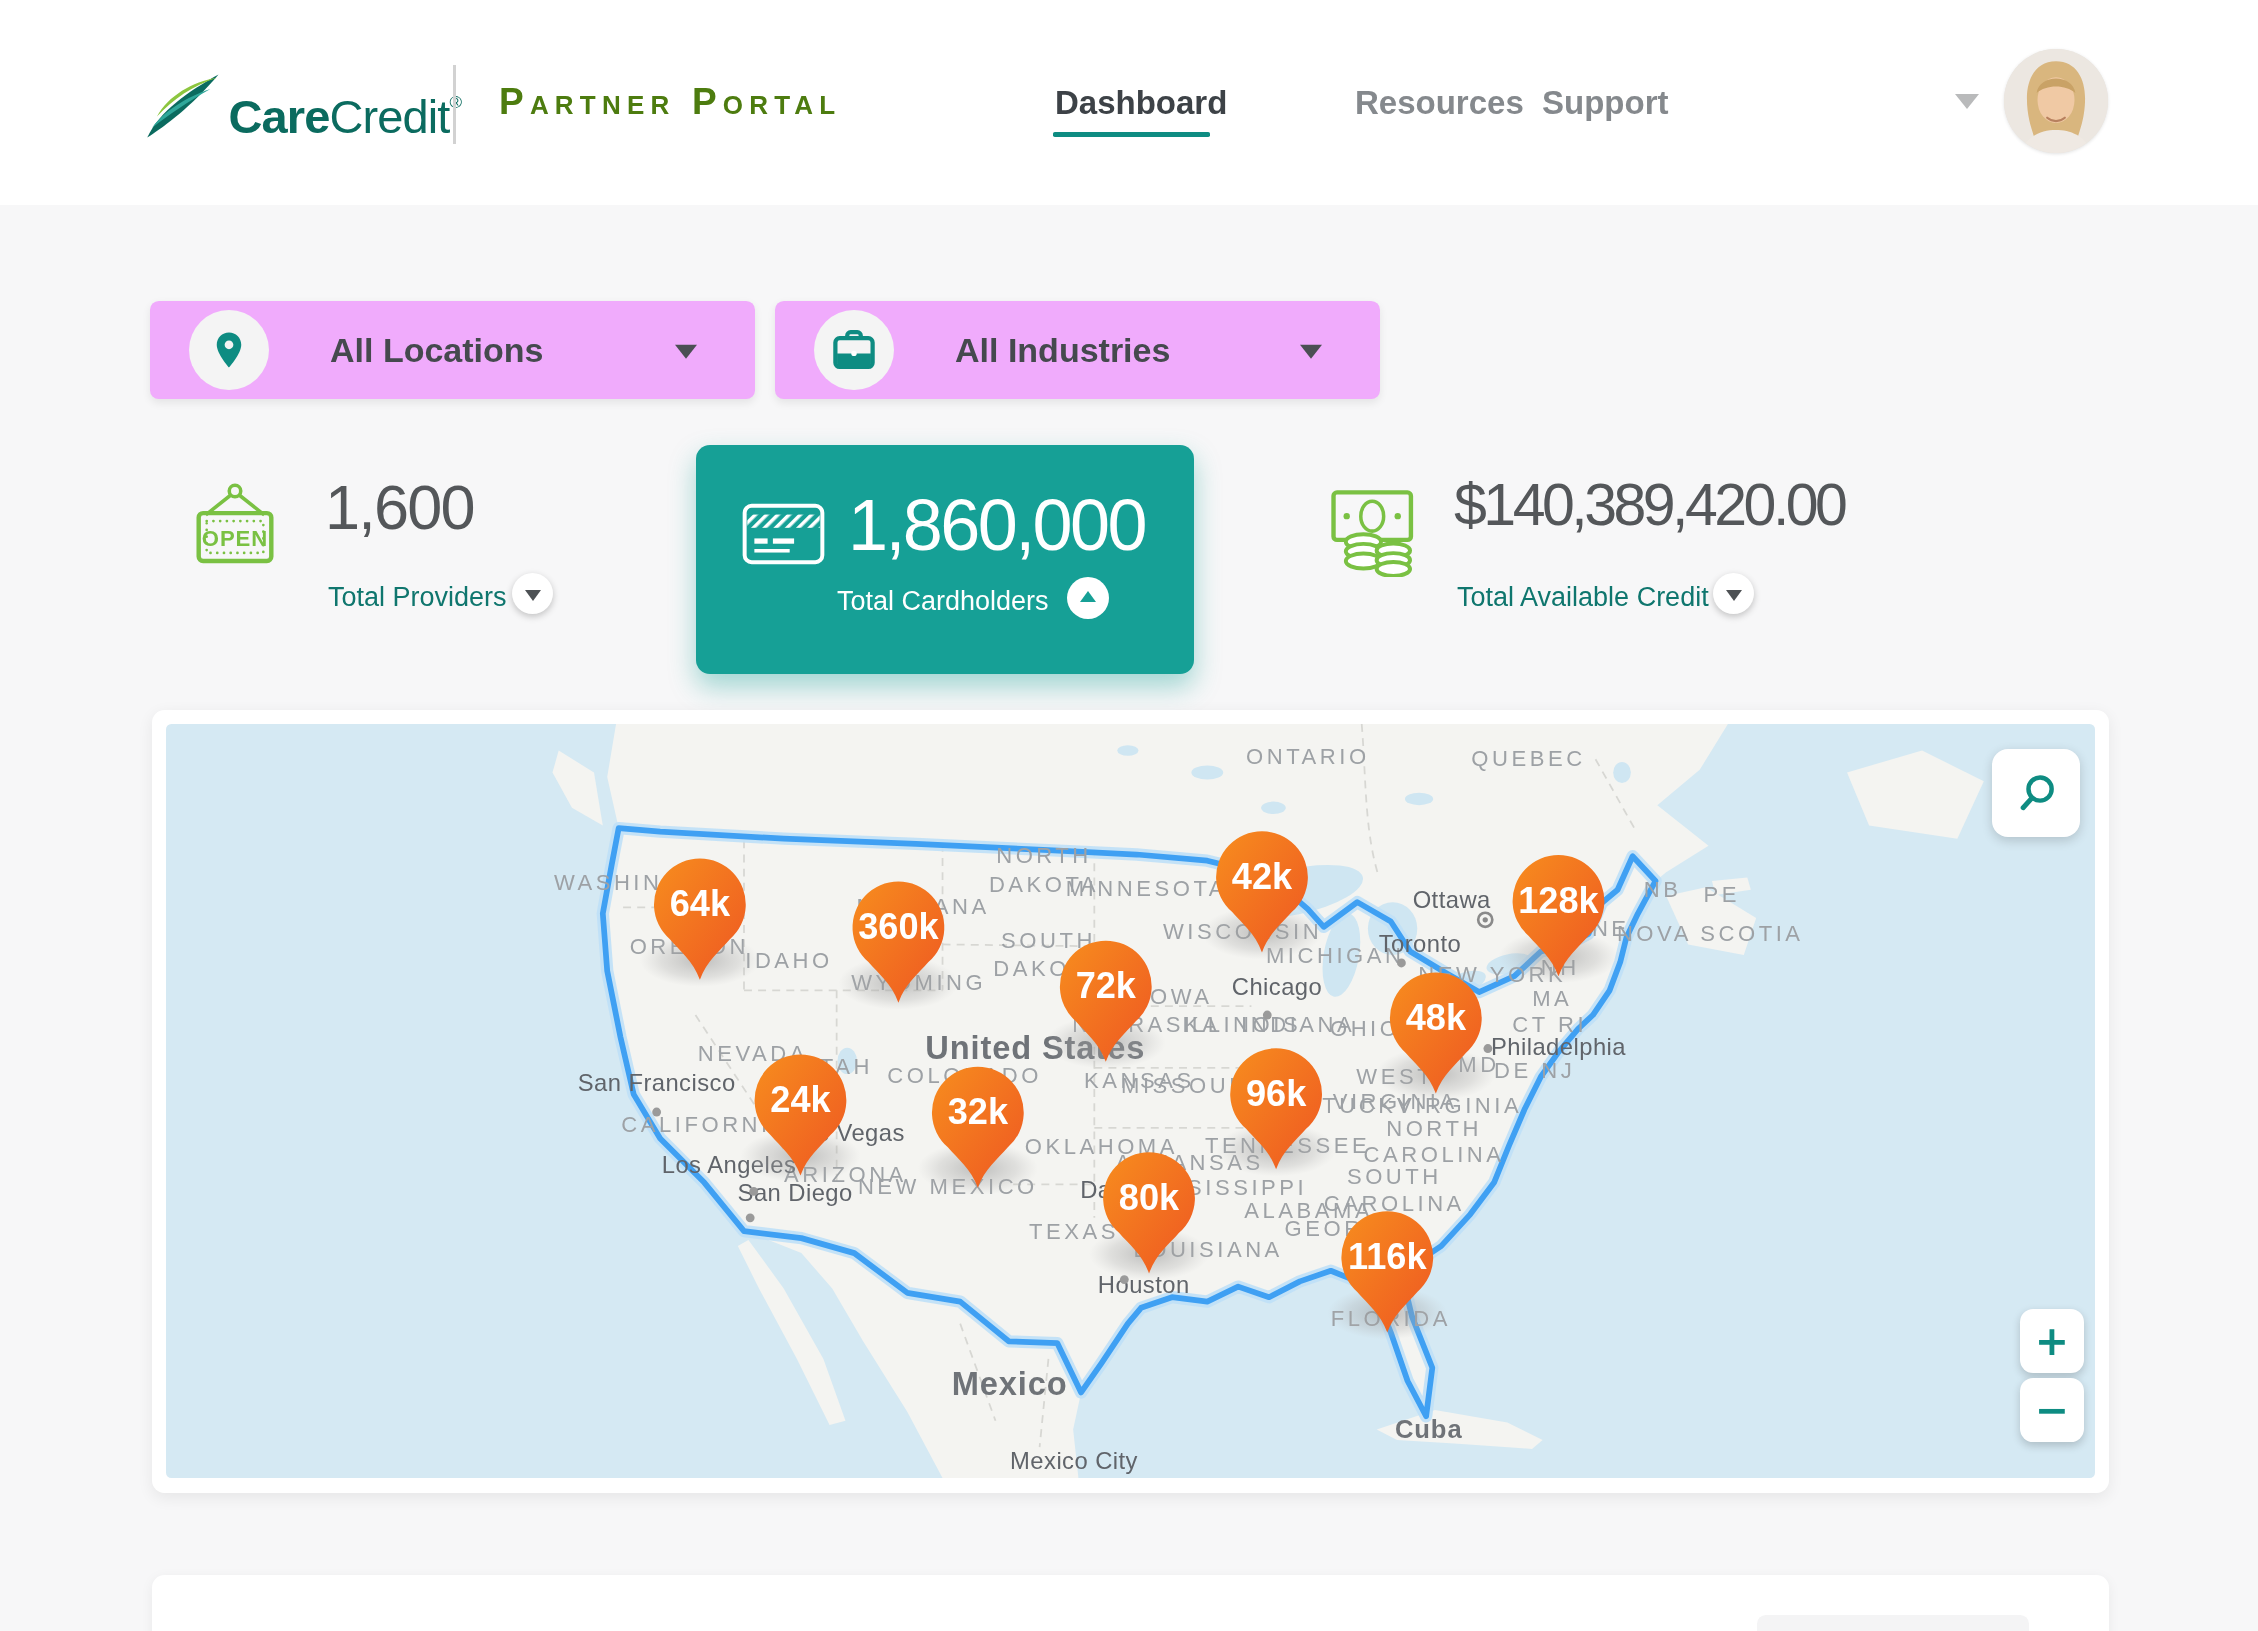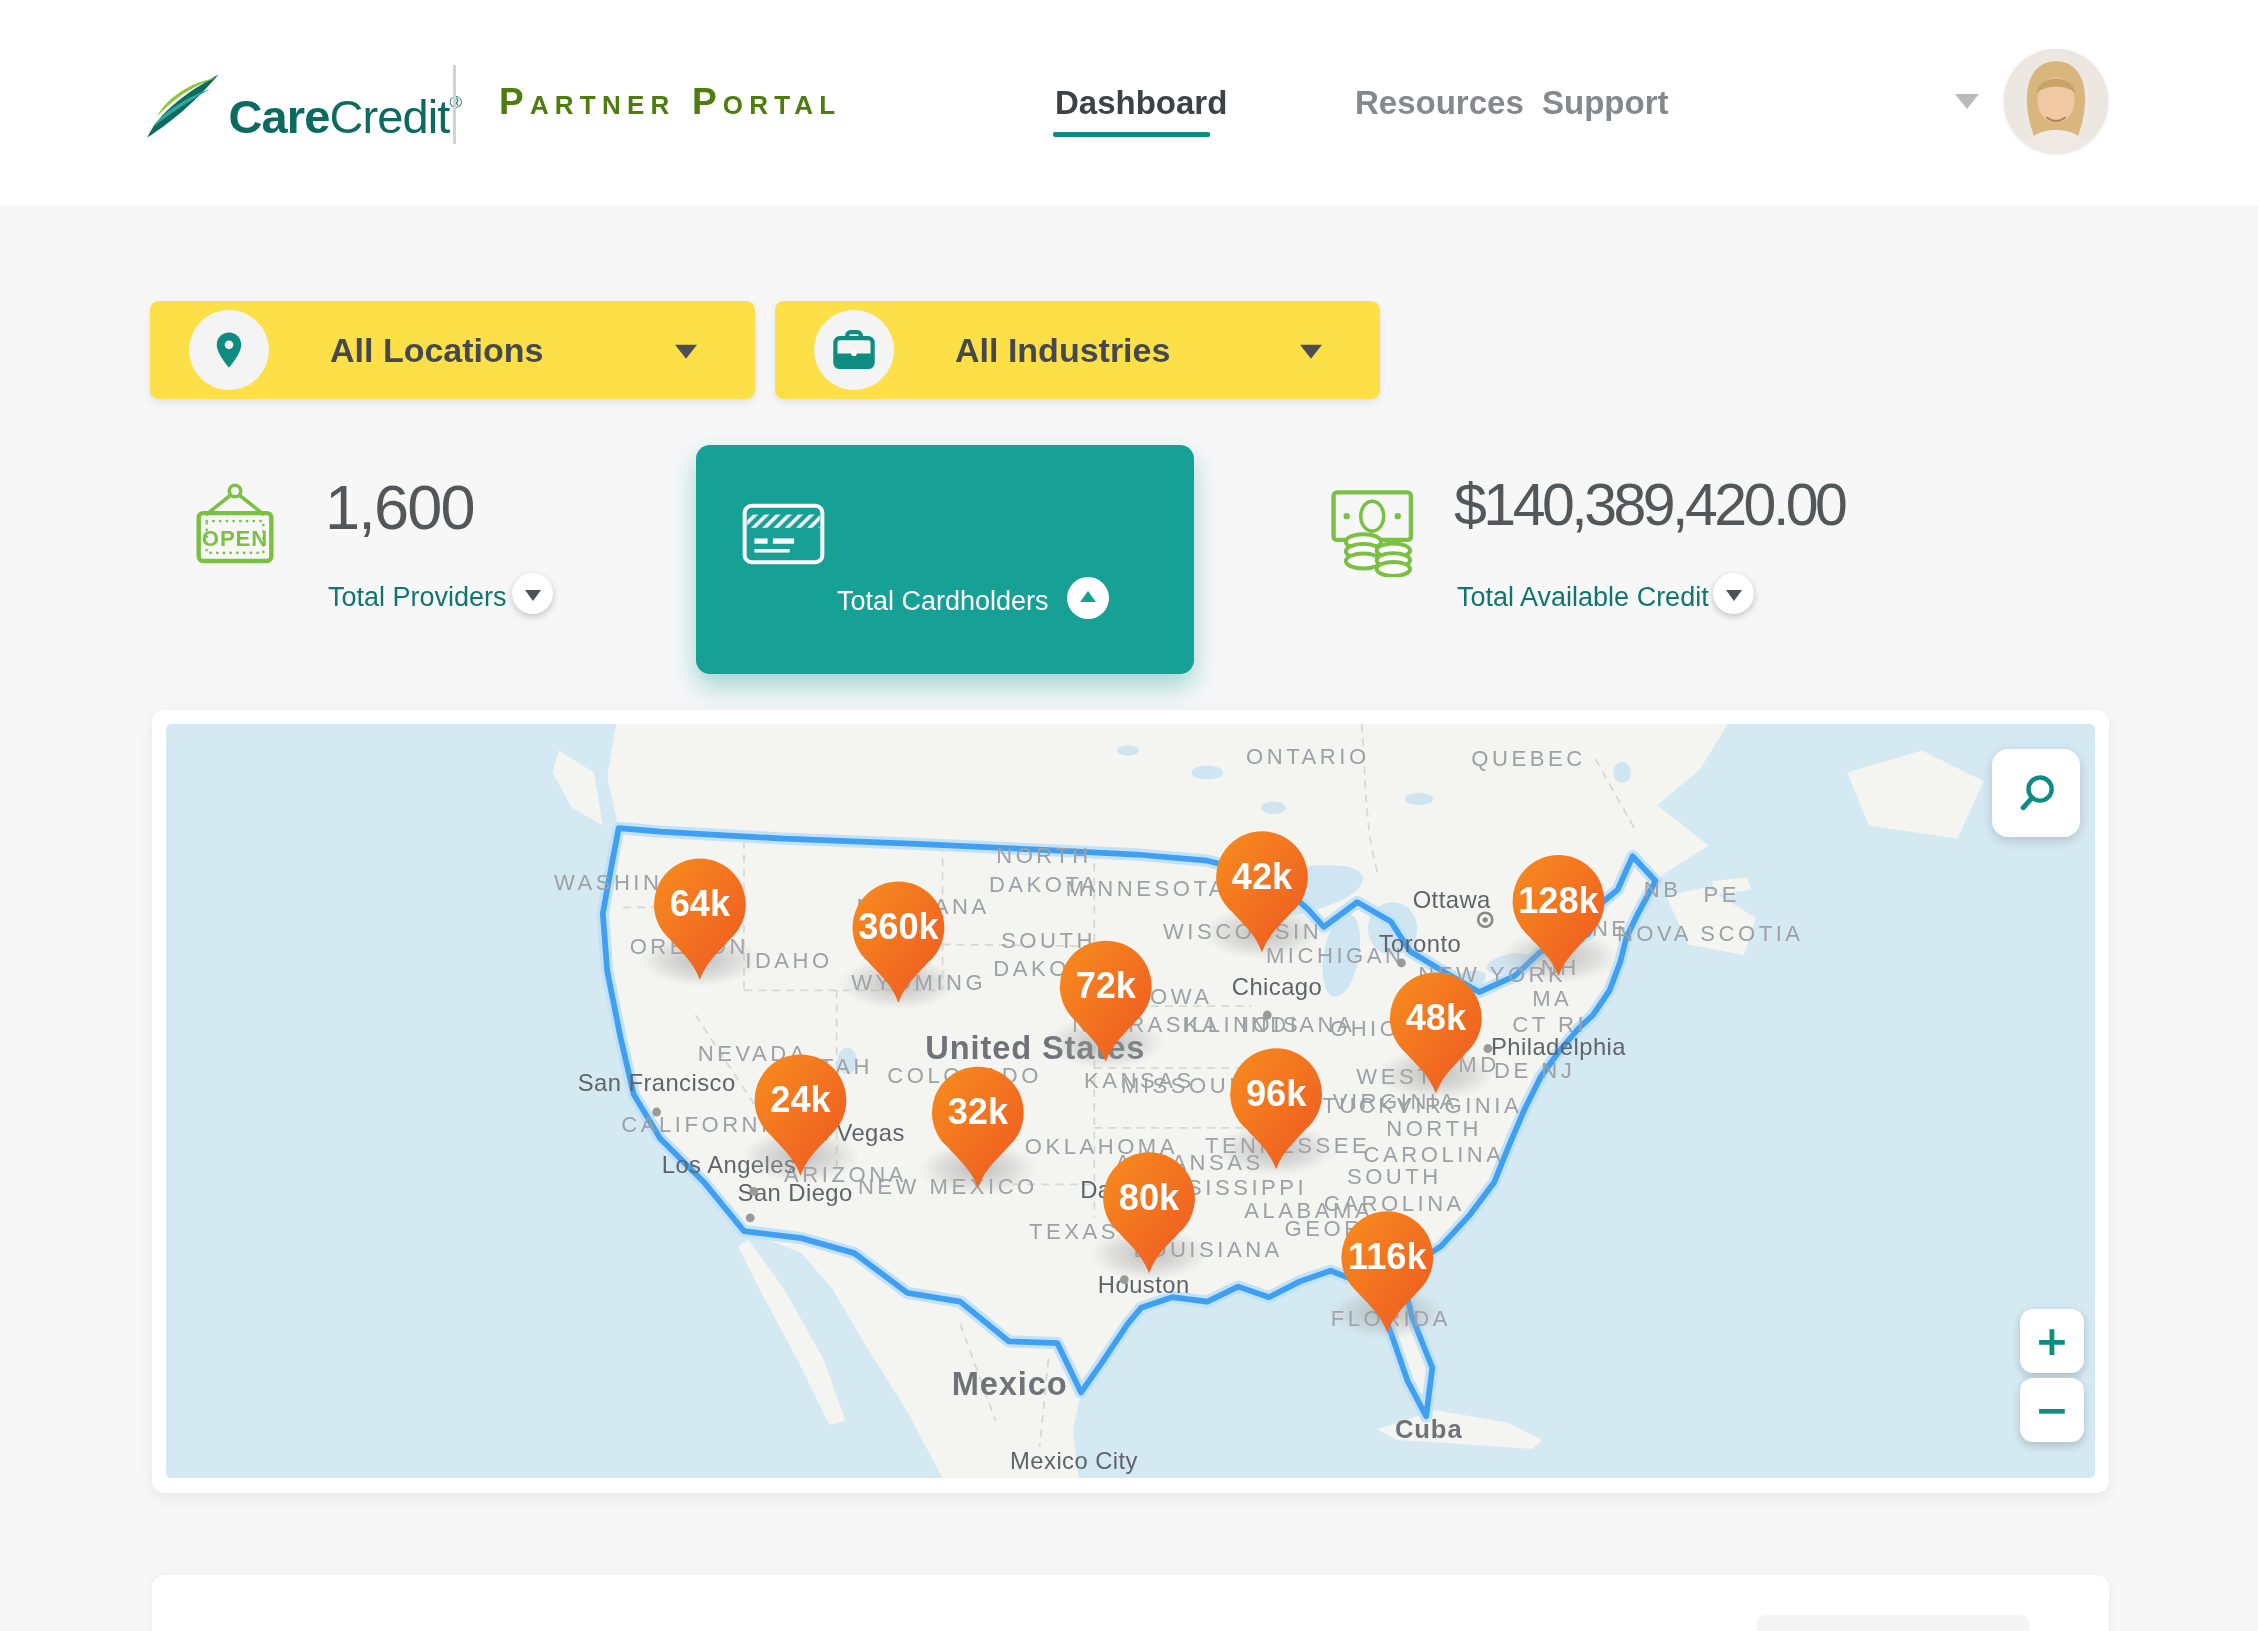--- a/index.html
+++ b/index.html
@@ -27,21 +27,21 @@
   #nav-dashboard{left:1055px;}
   #nav-resources{left:1355px;}
   #nav-support{left:1542px;}
   .nav-underline{position:absolute;left:1053px;top:132px;width:157px;height:5.3px;background:#0e8c82;border-radius:1.8px;}
   .header-caret{position:absolute;left:1955px;top:94px;width:0;height:0;
     border-left:12.4px solid transparent;border-right:12.4px solid transparent;border-top:15px solid #b9babb;}
   .avatar{position:absolute;left:2004px;top:49px;width:104px;height:104px;border-radius:50%;overflow:hidden;
     background:#e9e4de;box-shadow:0 0.9px 3.5px rgba(0,0,0,.12);}
 
   
-  .filter{position:absolute;top:301px;width:605px;height:98px;background:#fde047;border-radius:8.8px;
+  .filter{position:absolute;top:301px;width:605px;height:98px;background:#f0abfc;border-radius:8.8px;
     box-shadow:0 3.5px 8.8px rgba(0,0,0,.08);}
   #filter-locations{left:150px;}
   #filter-industries{left:775px;}
   .icon-circle{position:absolute;left:39px;top:8.8px;width:80px;height:80px;border-radius:50%;background:#f4f4f4;
     display:flex;align-items:center;justify-content:center;}
   .flabel{position:absolute;left:180px;top:50%;transform:translateY(-50%);font-size:34px;font-weight:700;color:#45494e;}
   .fcaret{position:absolute;right:58px;top:50%;transform:translateY(-38%);width:0;height:0;
     border-left:11.5px solid transparent;border-right:11.5px solid transparent;border-top:14px solid #4b4f54;}
 
   
@@ -167,20 +167,21 @@
         <rect width="9" height="18" fill="#16a096"></rect>
         <line x1="2" y1="0" x2="2" y2="18" stroke="#ffffff" stroke-width="4"></line>
       </pattern>
     </defs>
     <rect x="3" y="3" width="88" height="64" rx="8" fill="none" stroke="#ffffff" stroke-width="4.5"></rect>
     <rect x="6" y="13" width="82" height="15" fill="url(#hatch)"></rect>
     <rect x="14" y="40" width="15" height="6" fill="#ffffff"></rect>
     <rect x="35" y="40" width="24" height="6" fill="#ffffff"></rect>
     <rect x="14" y="52" width="40" height="4" fill="#ffffff"></rect>
   </svg>
+  <div class="teal-num">1,860,000</div>
   <div class="teal-label">Total Cardholders</div>
   <div class="teal-btn">
       <div class="tri-up-teal"></div>
     </div>
 </div>
 
 <svg id="icon-money" width="95" height="90" viewBox="0 0 108 102">
   <rect x="4" y="6" width="88" height="54" rx="4" fill="none" stroke="#7ac143" stroke-width="5"></rect>
   <ellipse cx="48" cy="33" rx="13" ry="17" fill="none" stroke="#7ac143" stroke-width="4"></ellipse>
   <circle cx="19" cy="33" r="3.6" fill="#7ac143"></circle>

